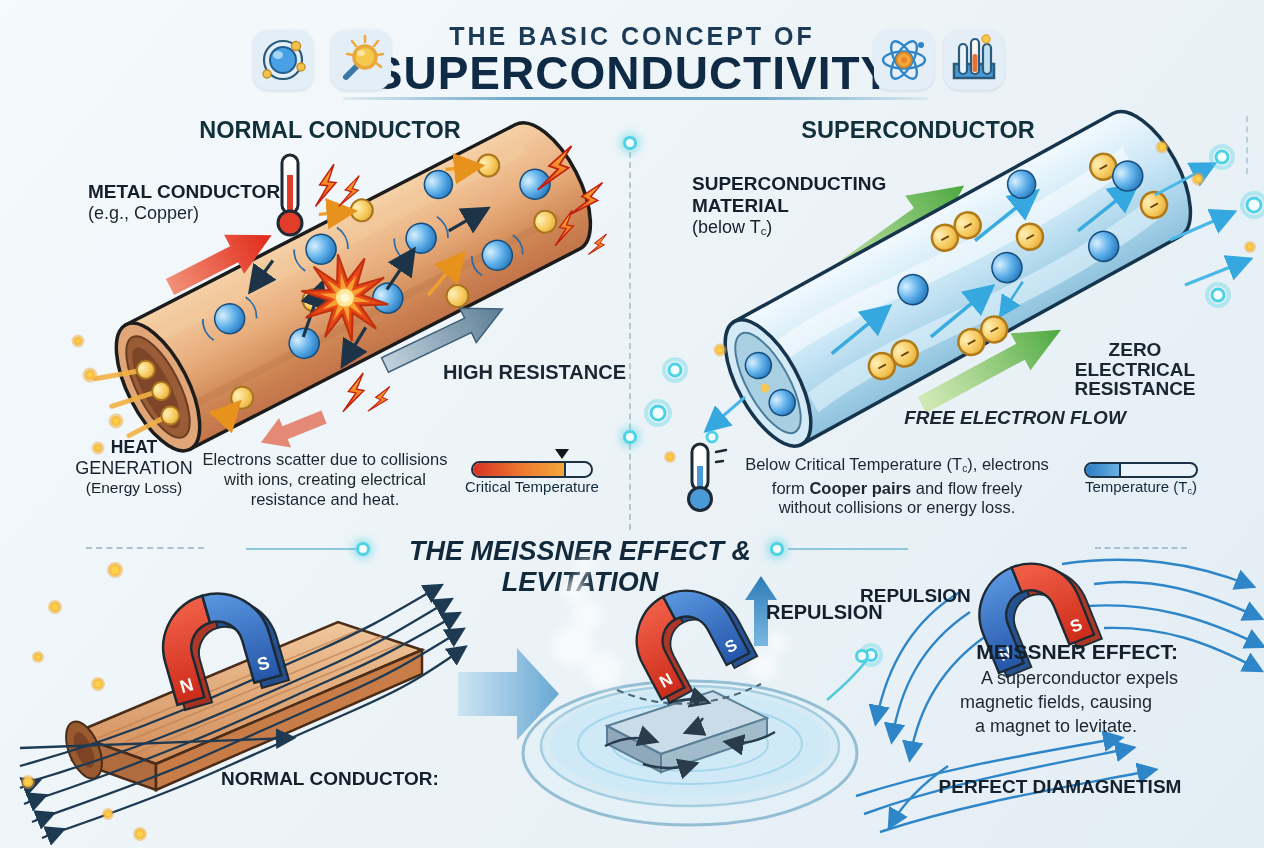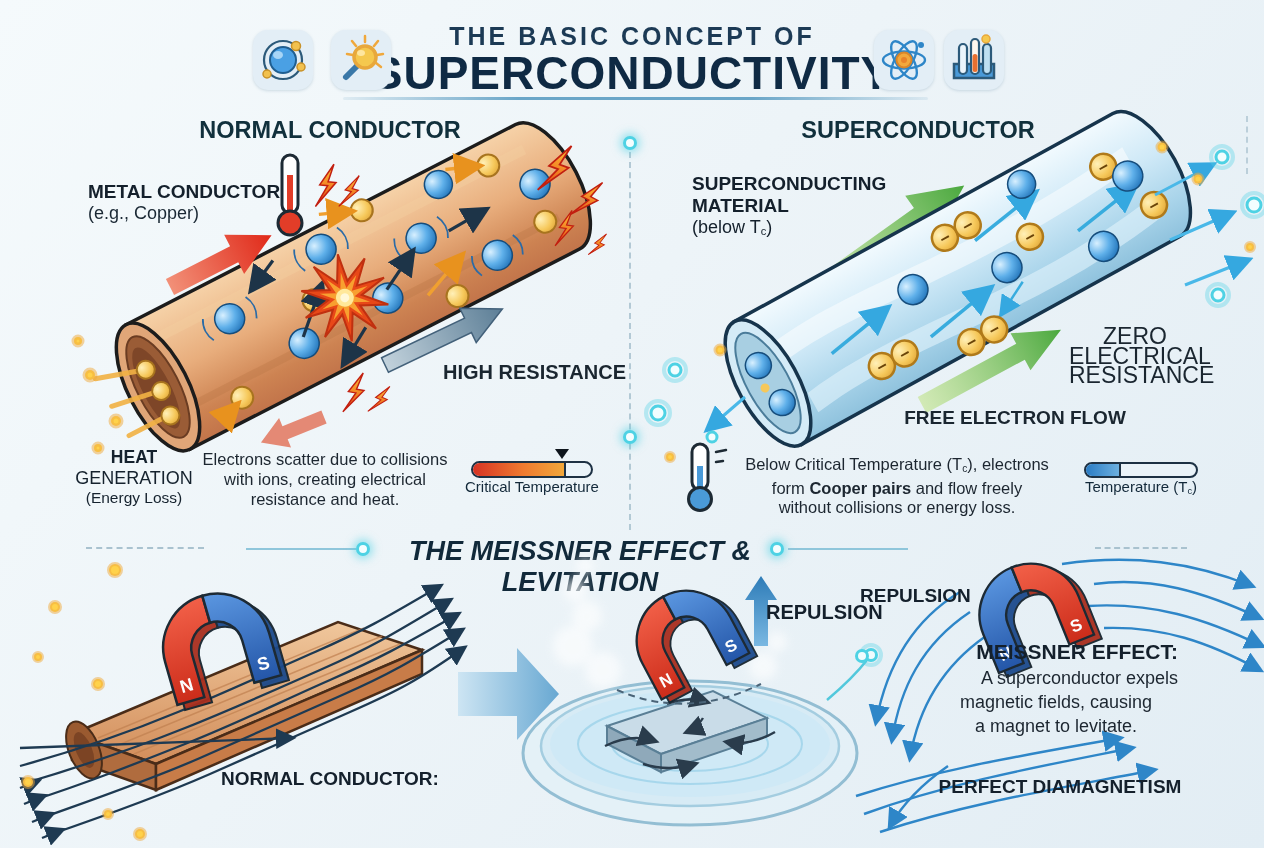--- a/index.html
+++ b/index.html
@@ -249,21 +249,21 @@
     <g fill="#ffd24a" stroke="rgba(240,170,60,.5)" stroke-width="5">
       <circle cx="20" cy="240" r="5"></circle>
         <circle cx="8" cy="206" r="4"></circle>
       <circle cx="46" cy="286" r="5"></circle>
         <circle cx="28" cy="313" r="4"></circle>
     </g>
   </svg>
 
   <div class="txt" style="left:443px; top:361px; font-size:20px; font-weight:800; color:#1a2630;">HIGH RESISTANCE</div>
 
-  <div class="txt ctr" style="left:70px; top:447px; width:128px;">
+  <div class="txt ctr" style="left:70px; top:437px; width:128px;">
     <div style="font-size:17.5px; font-weight:800;">HEAT</div>
     <div style="font-size:18px; font-weight:400;">GENERATION</div>
     <div style="font-size:15.5px;">(Energy Loss)</div>
   </div>
   <div class="txt ctr" style="left:196px; top:449px; width:258px; font-size:16.5px; line-height:20px; color:#1c2630;">
     <div>Electrons scatter due to collisions</div>
     <div>with ions, creating electrical</div>
     <div>resistance and heat.</div>
   </div>
 
@@ -419,26 +419,26 @@
       <g fill="#ffd24a" stroke="rgba(240,170,60,.5)" stroke-width="4">
         <circle cx="512" cy="12" r="4.5"></circle>
           <circle cx="548" cy="44" r="4.5"></circle>
         <circle cx="600" cy="112" r="4"></circle>
           <circle cx="70" cy="215" r="4.5"></circle>
           <circle cx="20" cy="322" r="4"></circle>
       </g>
     </g>
   </svg>
 
-  <div class="txt ctr" style="left:1069px; top:327px; width:132px; font-size:23px; font-weight:400; line-height:19.5px; color:#1a2630;">
+  <div class="txt ctr" style="left:1069px; top:340px; width:132px; font-size:19px; font-weight:700; line-height:19.5px; color:#1a2630;">
     <div>ZERO</div>
     <div>ELECTRICAL</div>
     <div>RESISTANCE</div>
   </div>
-  <div class="txt ctr" style="left:880px; top:407px; width:270px; font-size:19px; font-weight:800; color:#1a2630;">FREE ELECTRON FLOW</div>
+  <div class="txt ctr" style="left:880px; top:407px; width:270px; font-size:19px; font-weight:800; color:#1a2630;font-style:italic;">FREE ELECTRON FLOW</div>
 
   <svg style="left:686px; top:442px;" width="46" height="72" viewBox="0 0 46 72">
     <rect x="6" y="2" width="16" height="46" rx="8" fill="#ffffff" stroke="#1d2a34" stroke-width="3"></rect>
     <rect x="11" y="24" width="6" height="24" fill="#4a9ad8"></rect>
     <circle cx="14" cy="57" r="11.5" fill="#4a9ad8" stroke="#1d2a34" stroke-width="3"></circle>
     <g stroke="#1d2a34" stroke-width="2.5" stroke-linecap="round">
       <line x1="30" y1="10" x2="40" y2="8"></line>
         <line x1="30" y1="20" x2="37" y2="19"></line>
     </g>
   </svg>

